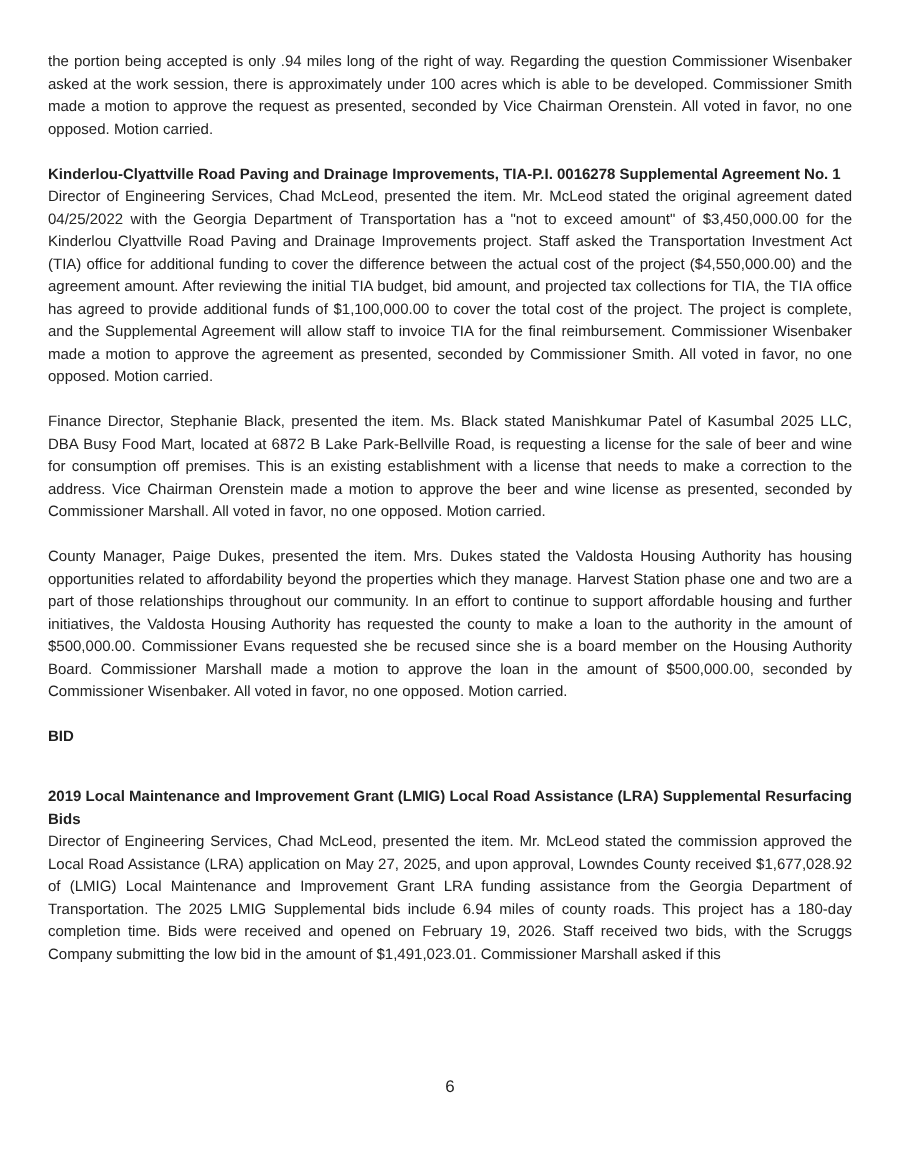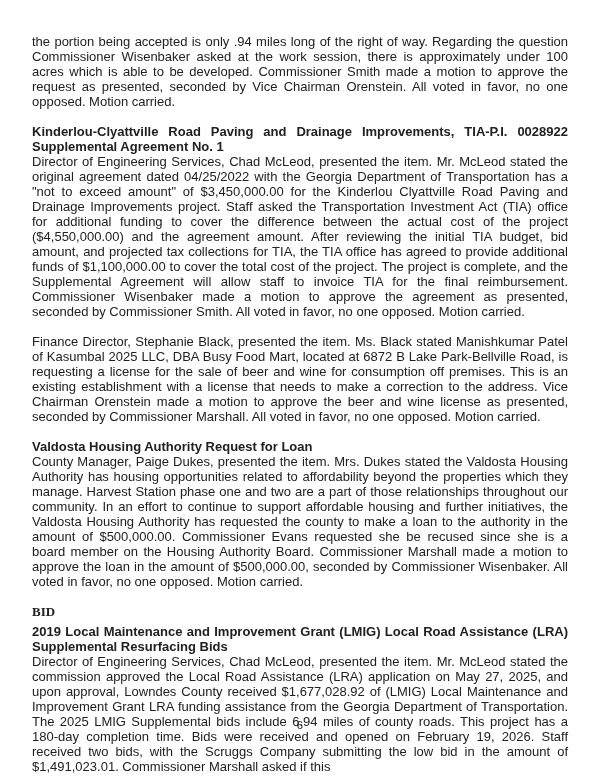--- a/index.html
+++ b/index.html
@@ -19,60 +19,58 @@
     position: absolute;
     top: 0;
     left: 0;
     width: 600px;
     height: 776px;
     padding: 34px 32px 0 32px;
     box-sizing: border-box;
     background: #ffffff;
   }
   .para, .heading {
-    font-size: 13px;
+    font-size: 10px;
     line-height: 15px;
     text-align: justify;
     margin: 0;
   }
   .para {
     margin-bottom: 15px;
     font-weight: normal;
   }
   .heading {
     font-weight: bold;
     margin-bottom: 0;
   }
   .heading.gap-below {
-    margin-bottom: 5px;
-    font-family: Liberation Serif, serif;
+    margin-bottom: 25px;
   }
   .page-number {
     position: absolute;
     top: 718px;
     left: 0;
     width: 100%;
     text-align: center;
     font-size: 11.3px;
     line-height: 15px;
     color: #212121;
   }
 </style>
 </head>
 <body>
 
 <div class="page">
   <p class="para">the portion being accepted is only .94 miles long of the right of way. Regarding the question Commissioner Wisenbaker asked at the work session, there is approximately under 100 acres which is able to be developed. Commissioner Smith made a motion to approve the request as presented, seconded by Vice Chairman Orenstein. All voted in favor, no one opposed. Motion carried.</p>
 
-  <h2 class="heading">Kinderlou-Clyattville Road Paving and Drainage Improvements, TIA-P.I. 0028922 Supplemental Agreement No. 1</h2>
+  <h2 class="heading">Kinderlou-Clyattville Road Paving and Drainage Improvements, TIA-P.I. 0016278 Supplemental Agreement No. 1</h2>
   <p class="para">Director of Engineering Services, Chad McLeod, presented the item. Mr. McLeod stated the original agreement dated 04/25/2022 with the Georgia Department of Transportation has a "not to exceed amount" of $3,450,000.00 for the Kinderlou Clyattville Road Paving and Drainage Improvements project. Staff asked the Transportation Investment Act (TIA) office for additional funding to cover the difference between the actual cost of the project ($4,550,000.00) and the agreement amount. After reviewing the initial TIA budget, bid amount, and projected tax collections for TIA, the TIA office has agreed to provide additional funds of $1,100,000.00 to cover the total cost of the project. The project is complete, and the Supplemental Agreement will allow staff to invoice TIA for the final reimbursement. Commissioner Wisenbaker made a motion to approve the agreement as presented, seconded by Commissioner Smith. All voted in favor, no one opposed. Motion carried.</p>
 
   <p class="para">Finance Director, Stephanie Black, presented the item. Ms. Black stated Manishkumar Patel of Kasumbal 2025 LLC, DBA Busy Food Mart, located at 6872 B Lake Park-Bellville Road, is requesting a license for the sale of beer and wine for consumption off premises.  This is an existing establishment with a license that needs to make a correction to the address. Vice Chairman Orenstein made a motion to approve the beer and wine license as presented, seconded by Commissioner Marshall. All voted in favor, no one opposed. Motion carried.</p>
 
-  <h2 class="heading">Valdosta Housing Authority Request for Loan</h2>
   <p class="para">County Manager, Paige Dukes, presented the item. Mrs. Dukes stated the Valdosta Housing Authority has housing opportunities related to affordability beyond the properties which they manage. Harvest Station phase one and two are a part of those relationships throughout our community. In an effort to continue to support affordable housing and further initiatives, the Valdosta Housing Authority has requested the county to make a loan to the authority in the amount of $500,000.00. Commissioner Evans requested she be recused since she is a board member on the Housing Authority Board. Commissioner Marshall made a motion to approve the loan in the amount of $500,000.00, seconded by Commissioner Wisenbaker. All voted in favor, no one opposed. Motion carried.</p>
 
   <h2 class="heading gap-below">BID</h2>
 
   <h2 class="heading">2019 Local Maintenance and Improvement Grant (LMIG) Local Road Assistance (LRA) Supplemental Resurfacing Bids</h2>
   <p class="para">Director of Engineering Services, Chad McLeod, presented the item. Mr. McLeod stated the commission approved the Local Road Assistance (LRA) application on May 27, 2025, and upon approval, Lowndes County received $1,677,028.92 of (LMIG) Local Maintenance and Improvement Grant LRA funding assistance from the Georgia Department of Transportation. The 2025 LMIG Supplemental bids include 6.94 miles of county roads. This project has a 180-day completion time. Bids were received and opened on February 19, 2026. Staff received two bids, with the Scruggs Company submitting the low bid in the amount of $1,491,023.01. Commissioner Marshall asked if this</p>
 </div>
 
 <div class="page-number">6</div>
 

